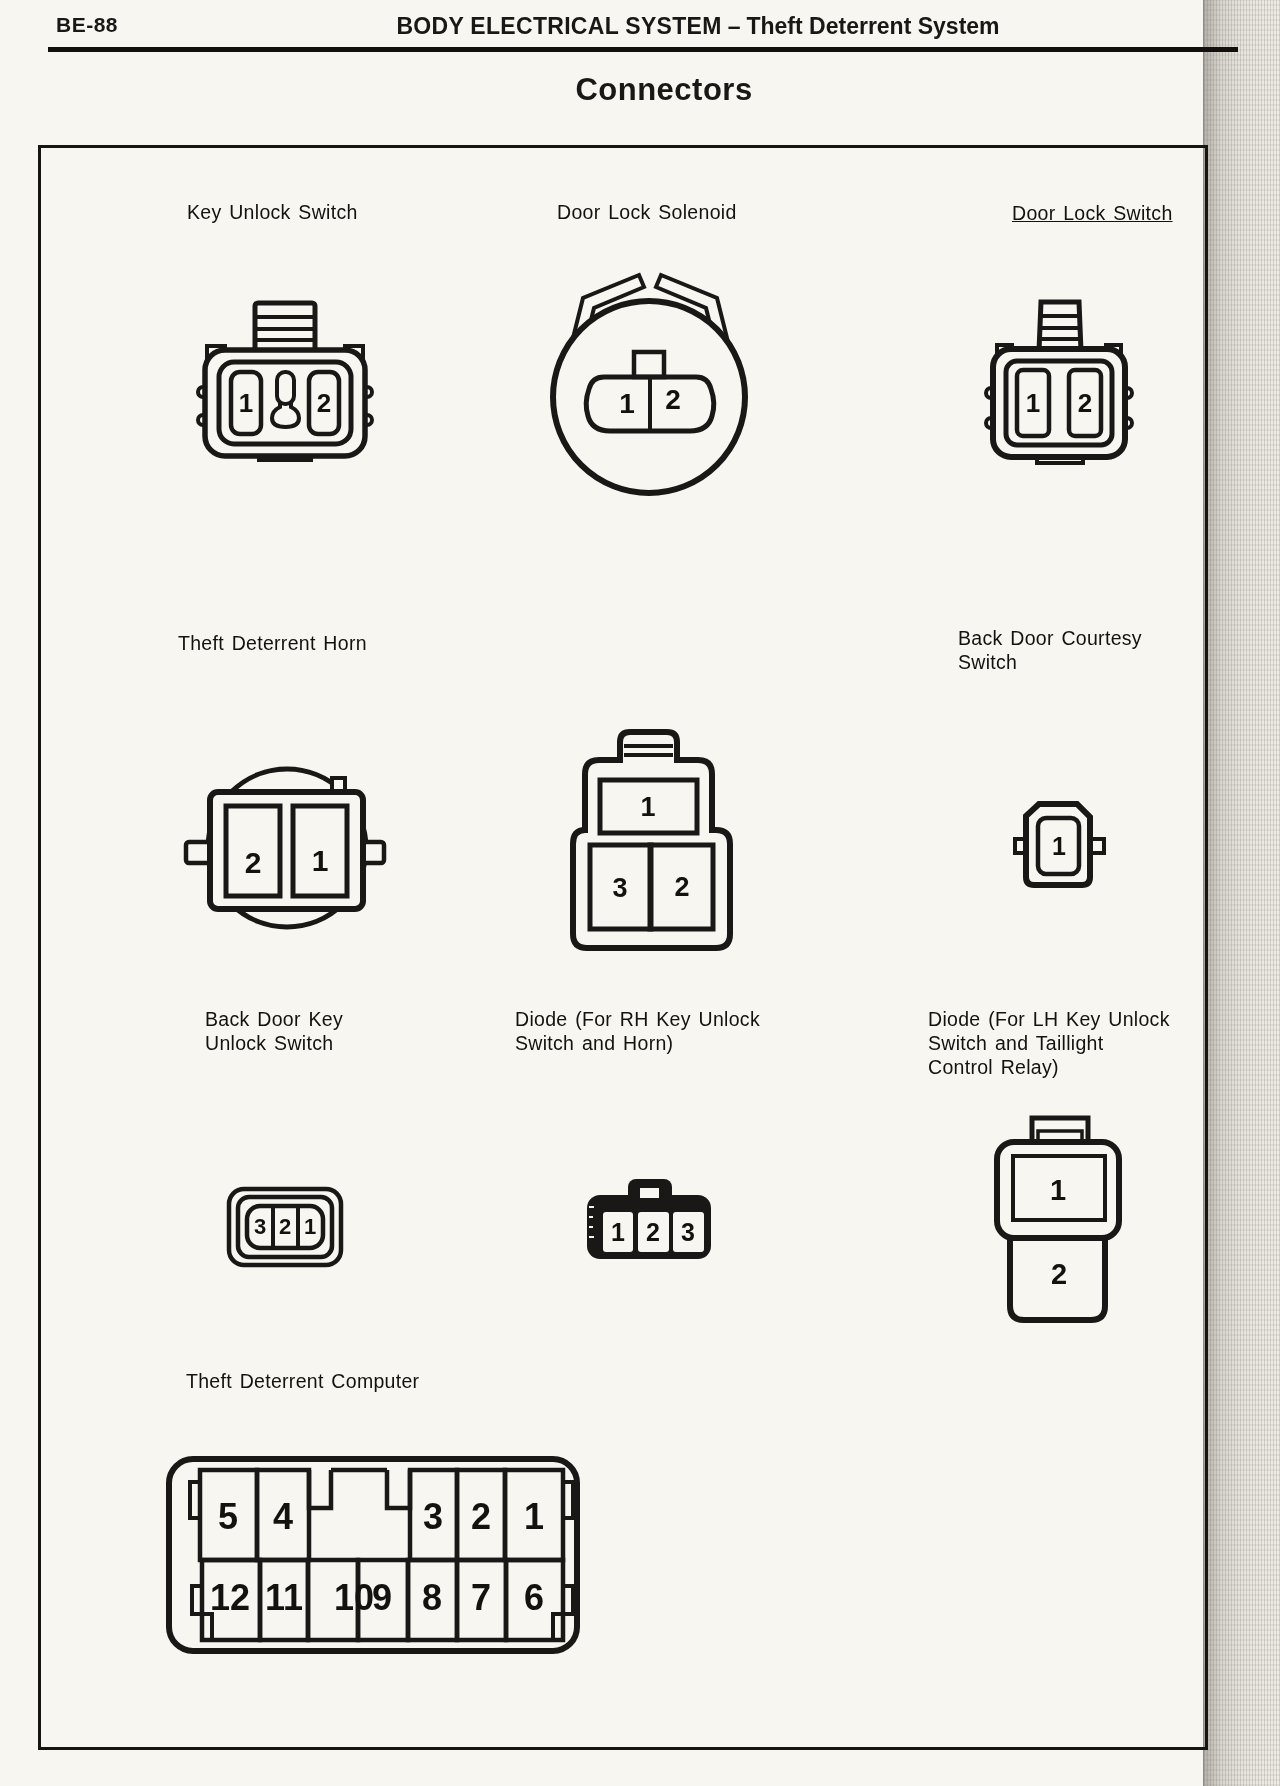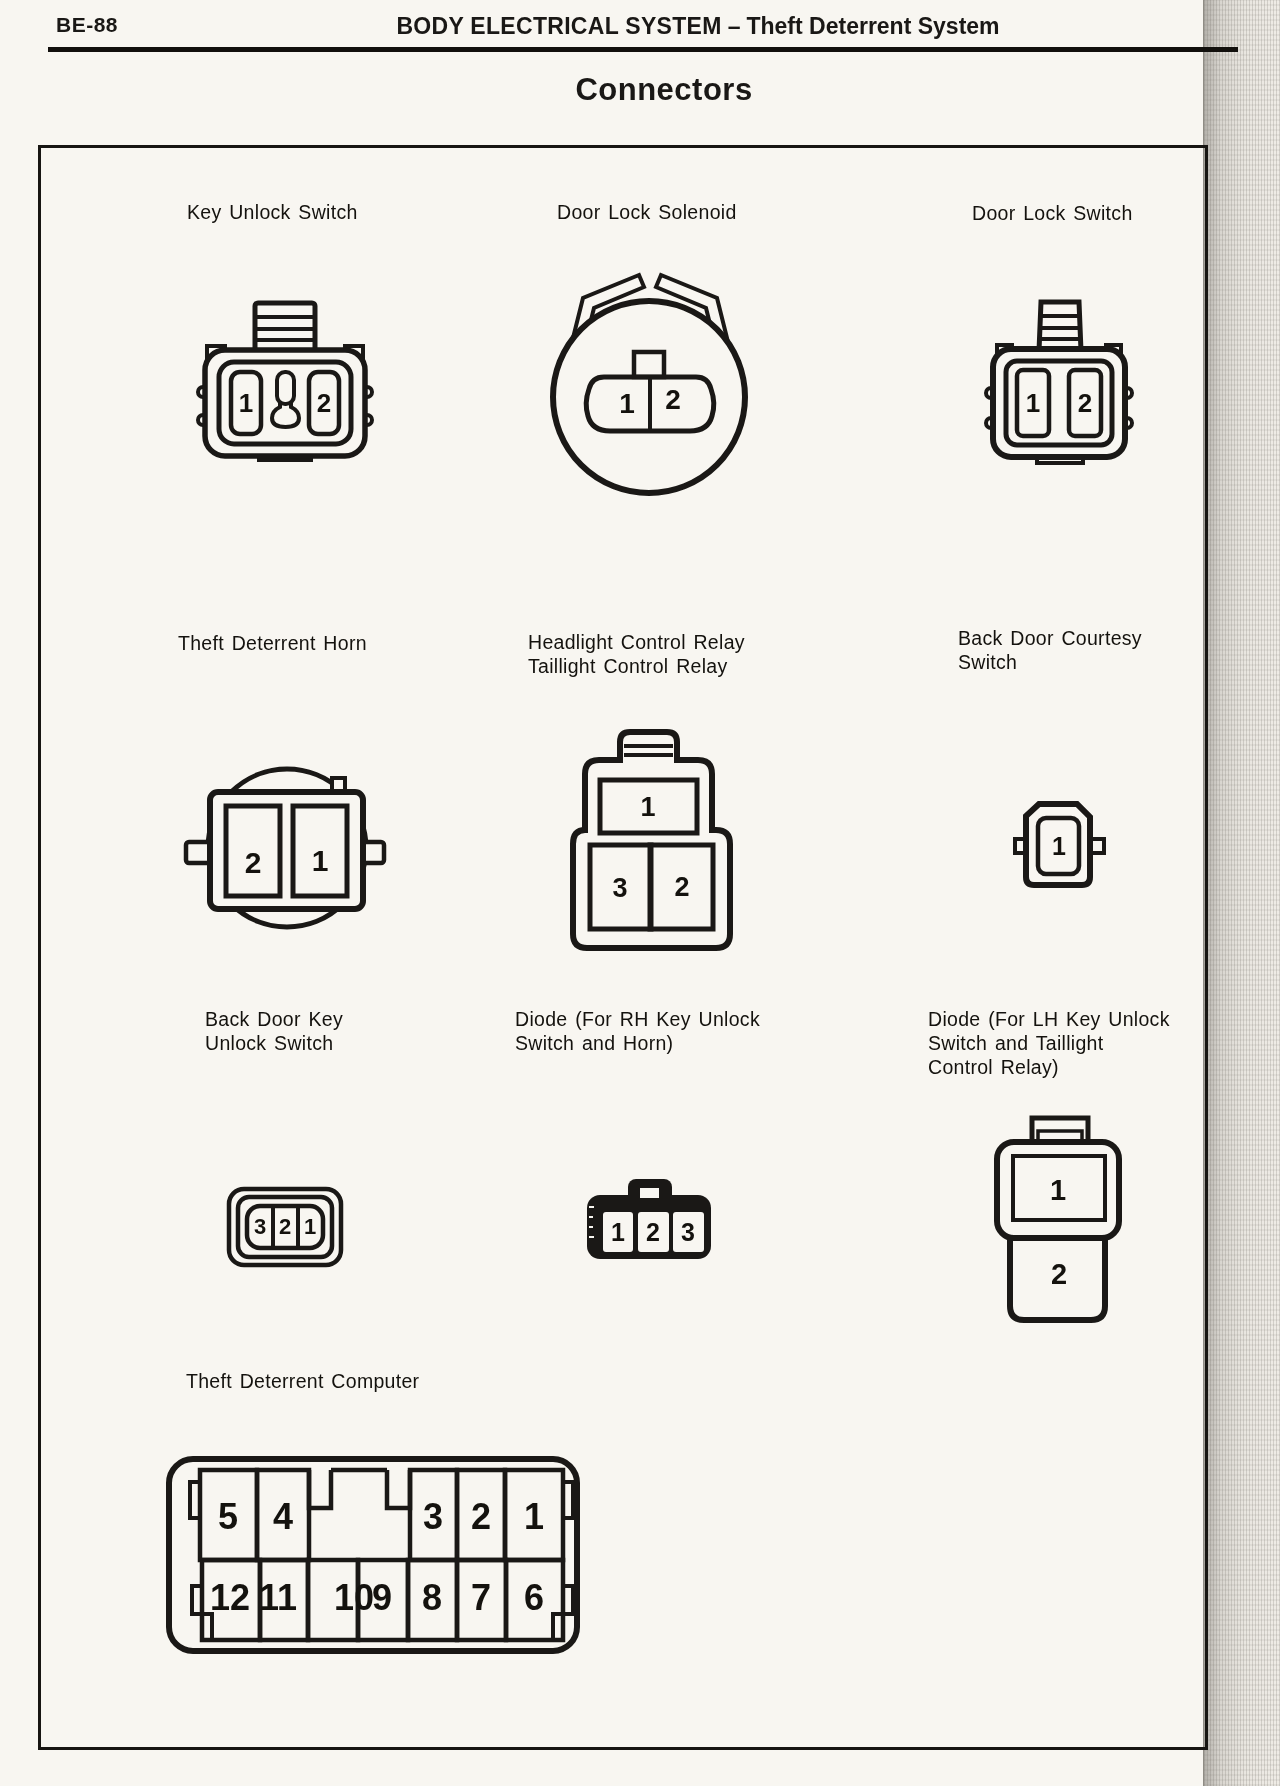--- a/index.html
+++ b/index.html
@@ -43,21 +43,21 @@
   <div class="title">Connectors</div>
 
   <div class="frame"></div>
 
   <div class="label" style="left:187px;top:200px;text-align:right;">
     <div>Key Unlock Switch</div>
   </div>
   <div class="label" style="left:557px;top:200px;">
     <div>Door Lock Solenoid</div>
   </div>
-  <div class="label" style="left:972px;top:201px;">
+  <div class="label" style="left:1012px;top:201px;text-decoration:underline;">
     <div>Door Lock Switch</div>
   </div>
 
   <div class="connector" style="left:197px;top:300px;width:176px;height:164px;">
     <svg width="176" height="164" viewBox="0 0 176 164">
       <rect class="sp" stroke-width="5" x="58" y="3" width="60" height="48" rx="3"></rect>
       <line class="s" stroke-width="4" x1="58" y1="17" x2="118" y2="17"></line>
       <line class="s" stroke-width="4" x1="58" y1="29" x2="118" y2="29"></line>
       <line class="s" stroke-width="4" x1="58" y1="40" x2="118" y2="40"></line>
       <rect class="sp" stroke-width="4" x="10" y="46" width="18" height="13"></rect>
@@ -109,24 +109,20 @@
       <rect class="s" stroke-width="4.5" x="32" y="73" width="32" height="66" rx="6"></rect>
       <rect class="s" stroke-width="4.5" x="84" y="73" width="32" height="66" rx="6"></rect>
     </svg>
     <span class="pin" style="left:48px;top:106px;font-size:26px;">1</span>
     <span class="pin" style="left:100px;top:106px;font-size:26px;">2</span>
   </div>
 
   <div class="label" style="left:178px;top:631px;">
     <div>Theft Deterrent Horn</div>
   </div>
-  <div class="label" style="left:528px;top:630px;">
-    <div>Headlight Control Relay</div>
-    <div>Taillight Control Relay</div>
-  </div>
   <div class="label" style="left:958px;top:626px;">
     <div>Back Door Courtesy</div>
     <div>Switch</div>
   </div>
 
   <div class="connector" style="left:183px;top:762px;width:204px;height:170px;">
     <svg width="204" height="170" viewBox="0 0 204 170">
       <circle class="s" stroke-width="5" cx="104" cy="86" r="79"></circle>
       <rect class="sp" stroke-width="4" x="149" y="16" width="13" height="18"></rect>
       <rect class="sp" stroke-width="4.5" x="3" y="80" width="26" height="21" rx="3"></rect>
@@ -250,20 +246,20 @@
       <path class="s" stroke-width="4.5" d="M143,14 V52 H165 V14"></path>
       <path class="s" stroke-width="4.5" d="M221,14 V52 H244 V14"></path>
       <line class="s" stroke-width="4.5" x1="165" y1="14" x2="221" y2="14"></line>
     </svg>
     <span class="pin" style="left:62px;top:61px;font-size:36px;">5</span>
     <span class="pin" style="left:117px;top:61px;font-size:36px;">4</span>
     <span class="pin" style="left:267px;top:61px;font-size:36px;">3</span>
     <span class="pin" style="left:315px;top:61px;font-size:36px;">2</span>
     <span class="pin" style="left:368px;top:61px;font-size:36px;">1</span>
     <span class="pin" style="left:64px;top:142px;font-size:36px;">12</span>
-    <span class="pin" style="left:112px;top:142px;font-size:36px;">11</span>
+    <span class="pin" style="left:118px;top:142px;font-size:36px;">11</span>
     <span class="pin" style="left:166px;top:142px;font-size:36px;padding-left:44px;">10</span>
     <span class="pin" style="left:216px;top:142px;font-size:36px;">9</span>
     <span class="pin" style="left:266px;top:142px;font-size:36px;">8</span>
     <span class="pin" style="left:315px;top:142px;font-size:36px;">7</span>
     <span class="pin" style="left:368px;top:142px;font-size:36px;">6</span>
   </div>
 </div>
 
 </body></html>

